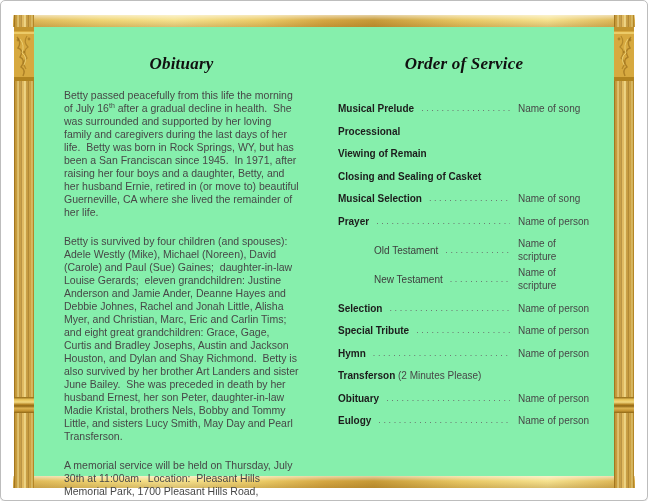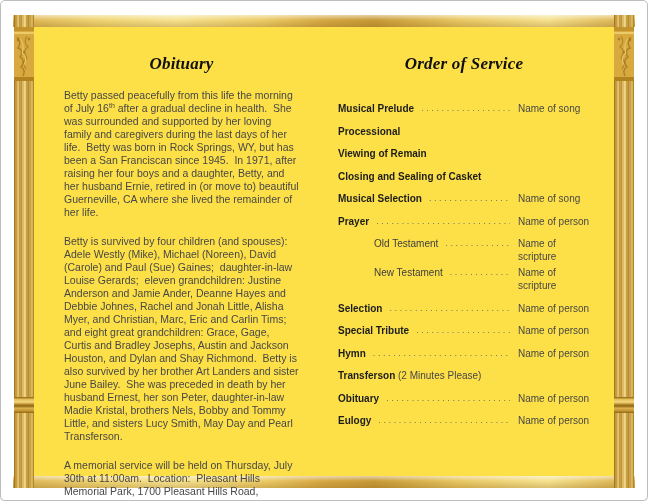--- a/index.html
+++ b/index.html
@@ -39,21 +39,21 @@
   .capital svg{display:block;width:100%;height:100%;}
 
   .ring{
     position:absolute;top:382px;left:0;right:0;height:16px;
     background:linear-gradient(180deg,#8f6614 0%,#e7c158 16%,#f2d880 32%,#b98a28 46%,#8f6614 56%,#dcb251 70%,#c59431 86%,#8f6614 100%);
   }
 
   
   .page{
     position:absolute;left:33px;right:33px;top:26px;bottom:24px;
-    background:#fde047;display:flex;
+    background:#86efac;display:flex;
   }
   .col{width:50%;box-sizing:border-box;}
   .col-left{padding:0 25px 0 30px;}
   .col-right{padding:0 24px 0 14px;}
 
   .title{
     font-family:"Liberation Serif", serif;
     font-style:italic;font-weight:bold;
     font-size:17px;color:#101010;
     text-align:center;margin:27px 0 0 0;
@@ -61,21 +61,21 @@
   }
 
   .obit-text{margin-top:15px;}
   .obit-text p{
     font-size:10.5px;line-height:13px;color:#474747;
     margin:0 0 16px 0;white-space:pre-wrap;
   }
   .obit-text sup{font-size:7px;line-height:0;}
 
   .os-list{margin-top:28px;font-size:10px;color:#474747;}
-  .os-row{display:flex;align-items:flex-start;margin-bottom:9.5px;line-height:13px;}
+  .os-row{display:flex;align-items:center;margin-bottom:9.5px;line-height:13px;}
   .os-label{font-weight:bold;color:#1c1c1c;white-space:nowrap;}
   .os-suffix{color:#474747;white-space:pre;}
   .leader{
     flex:1 1 auto;overflow:hidden;white-space:nowrap;
     color:#6a6a6a;margin:0 8px 0 7px;
     letter-spacing:2.6px;font-size:9px;
   }
   .os-value{flex:0 0 72px;color:#474747;}
   .os-group{margin-bottom:9.5px;}
   .os-group .os-row{margin-bottom:0;}

